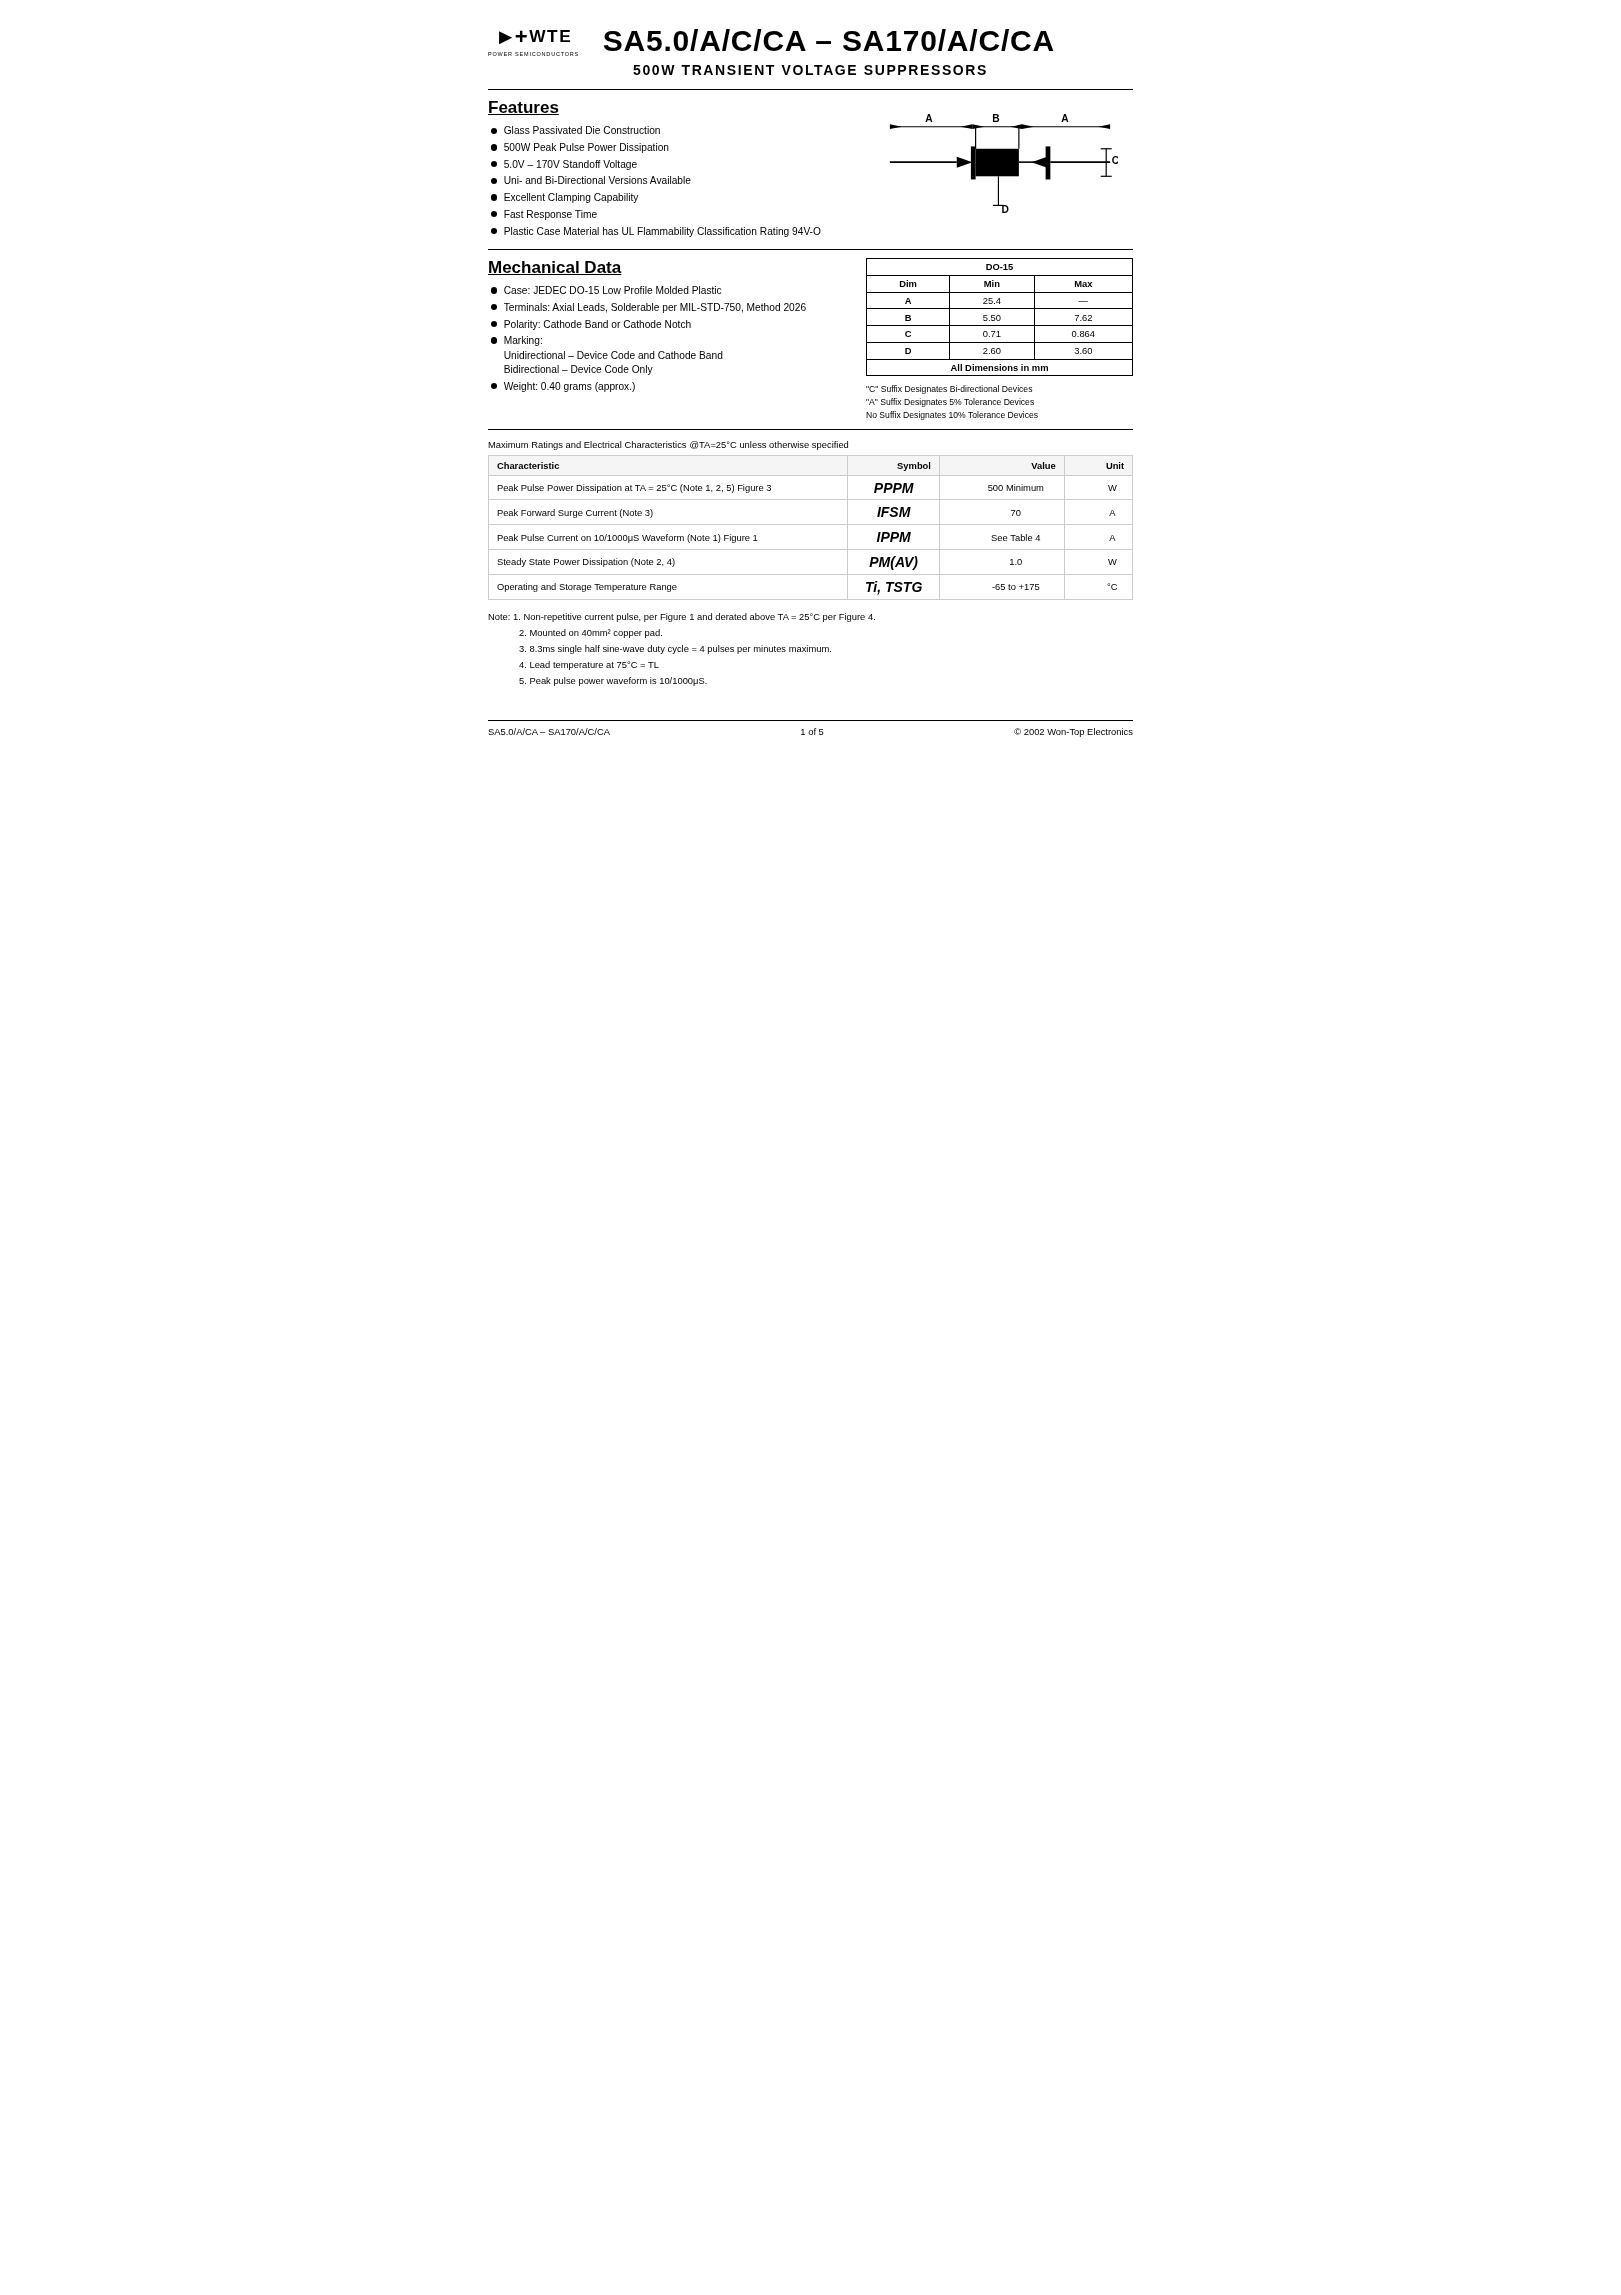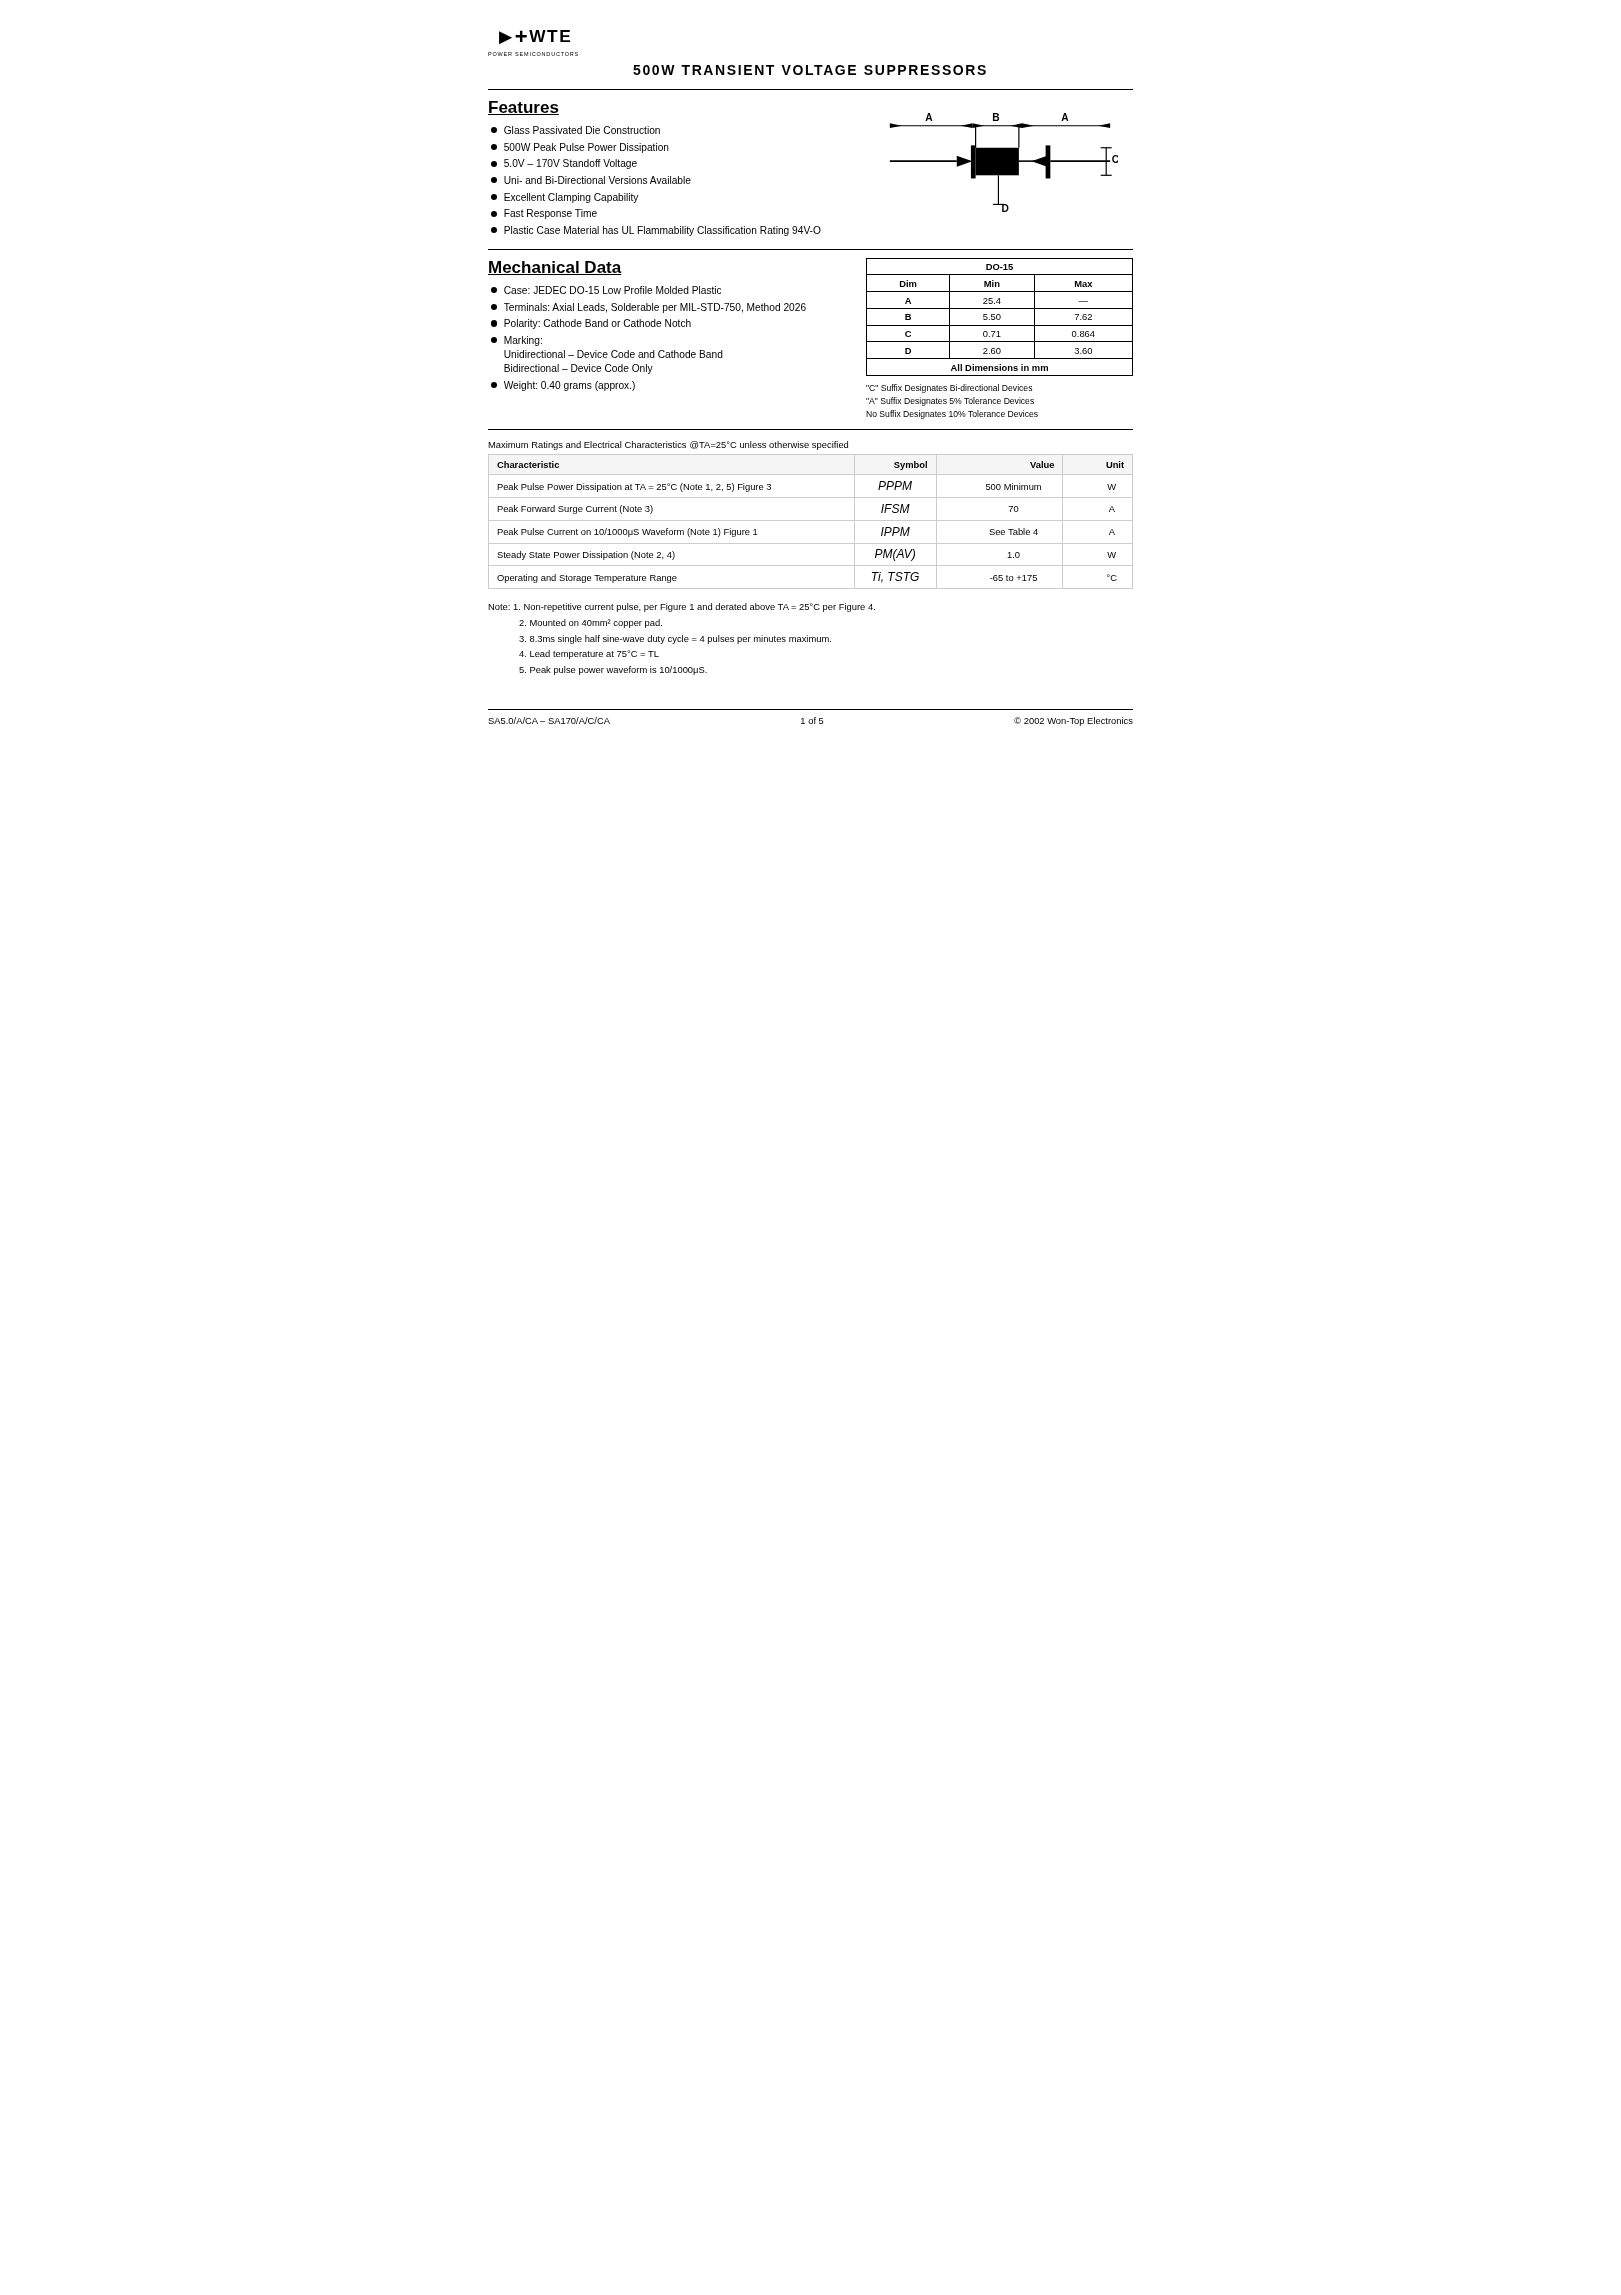--- a/index.html
+++ b/index.html
@@ -182,21 +182,22 @@
       border: 0.8px solid #ccc;
       padding: 3.9px 7.9px;
     }
     .ratings-table td.center {
       text-align: center;
       padding-left: 36px;
     }
     .ratings-table td.symbol {
       font-style: italic;
       text-align: center;
-      font-size: 12px;
+      font-size: 14px;
+      font-weight: bold;
     }
     
     .notes-section {
       font-size: 9.4px;
       line-height: 1.7;
       margin-top: 7.9px;
     }
     
     .footer {
       border-top: 0.8px solid #000;
@@ -211,20 +212,23 @@
 <body>
 
 <div class="header">
   <div class="logo-area">
     <div class="logo-wte">
       <span class="logo-arrow">►+</span>
       <span class="logo-text">WTE</span>
     </div>
     <div class="logo-sub">POWER SEMICONDUCTORS</div>
   </div>
+  <div style="flex:1">
+    <div class="main-title">SA5.0/A/C/CA – SA170/A/C/CA</div>
+  </div>
 </div>
 
 <div class="sub-title">500W TRANSIENT VOLTAGE SUPPRESSORS</div>
 
 <hr class="thick">
 
 <div class="features-section">
   <div class="features-left">
     <div class="section-title">Features</div>
     <ul class="bullet-list">

